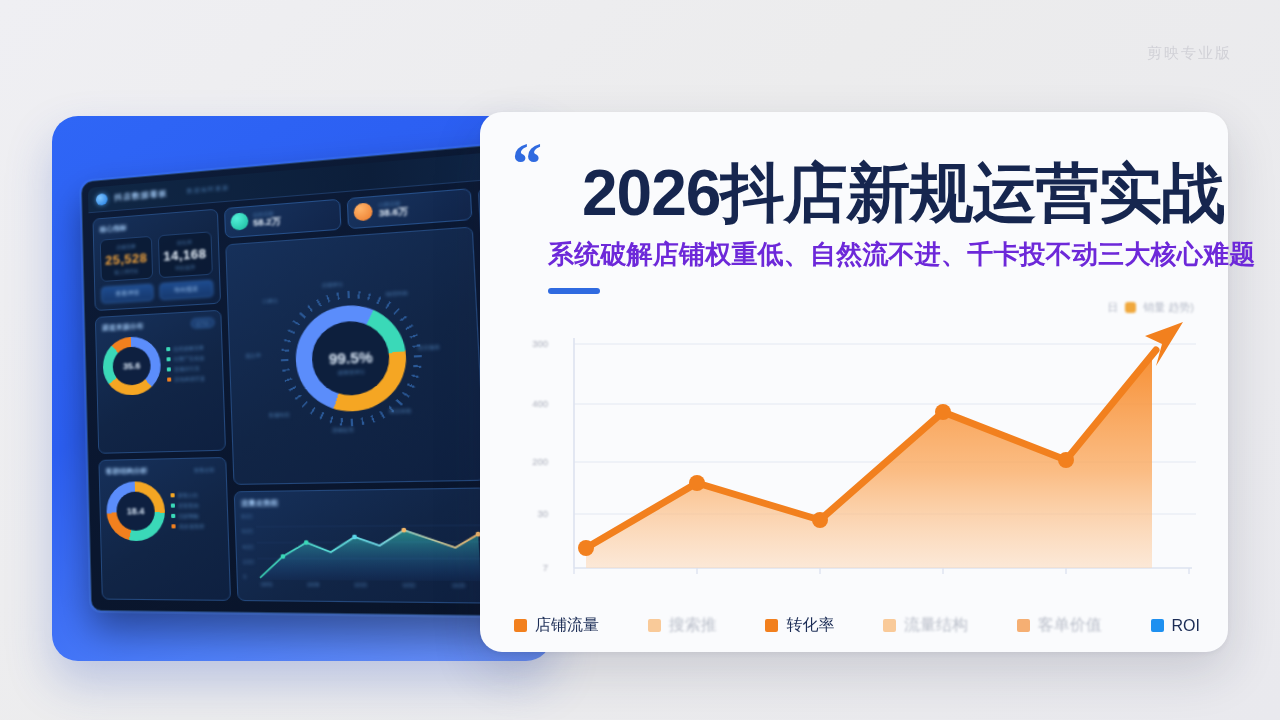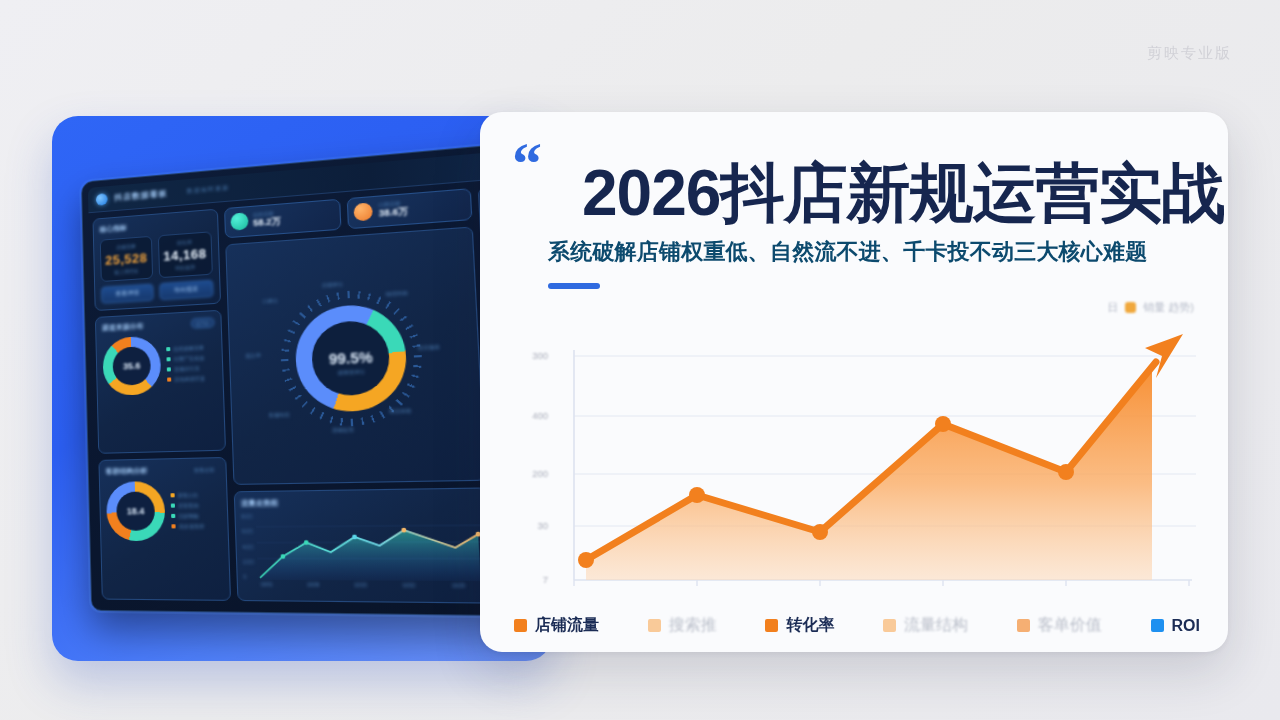--- a/index.html
+++ b/index.html
@@ -179,21 +179,21 @@
     color:#2f6ae0; user-select:none;
   }
   #headline {
     margin:18px 0 0 68px;
     font-size:64px; font-weight:800; line-height:1.05;
     color:#16264f; letter-spacing:-1px;
     white-space:nowrap;
   }
   #subhead {
     margin:10px 0 0 34px;
-    font-size:22px; font-weight:700; color:#0c4a6e;
+    font-size:26px; font-weight:700; color:#6d28d9;
     letter-spacing:.2px; white-space:nowrap;
   }
   #divider {
     margin:16px 0 0 34px;
     width:52px; height:6px; border-radius:3px;
     background:#2f6ae0;
   }
 
   
   #chart-toplegend {
@@ -201,36 +201,36 @@
     display:flex; align-items:center; gap:7px;
     font-size:11px; color:#b7bcc9;
     filter:blur(1px); user-select:none;
   }
   #chart-toplegend .sq {
     width:11px;height:11px;border-radius:3px;background:#f0a83d;
   }
 
   
   #chart {
-    position:absolute; left:34px; right:28px; top:216px; height:260px;
+    position:absolute; left:34px; right:28px; top:204px; height:260px;
   }
   #chart svg { display:block; }
   .ylab {
     position:absolute; font-size:9.5px; color:#a9adba;
     filter:blur(.9px); user-select:none; text-align:right; width:34px;
   }
 
   
   #legend {
     position:absolute; left:34px; right:28px; bottom:16px;
     display:flex; align-items:center; justify-content:space-between;
   }
   .lg { display:flex; align-items:center; gap:8px; }
   .lg-box { width:13px; height:13px; border-radius:2px; flex:0 0 auto; }
-  .lg-text { font-size:16px; font-weight:700; color:#1b2c55; white-space:nowrap; }
+  .lg-text { font-size:16px; font-weight:400; color:#1b2c55; white-space:nowrap; }
   .lg.faded .lg-text { color:#b9bec9; font-weight:400; filter:blur(1.1px); }
   .lg.faded .lg-box { opacity:.62; }
 </style>
 </head>
 <body>
 
 <div id="watermark">剪映专业版</div>
 
 <div id="blue-card">
 

